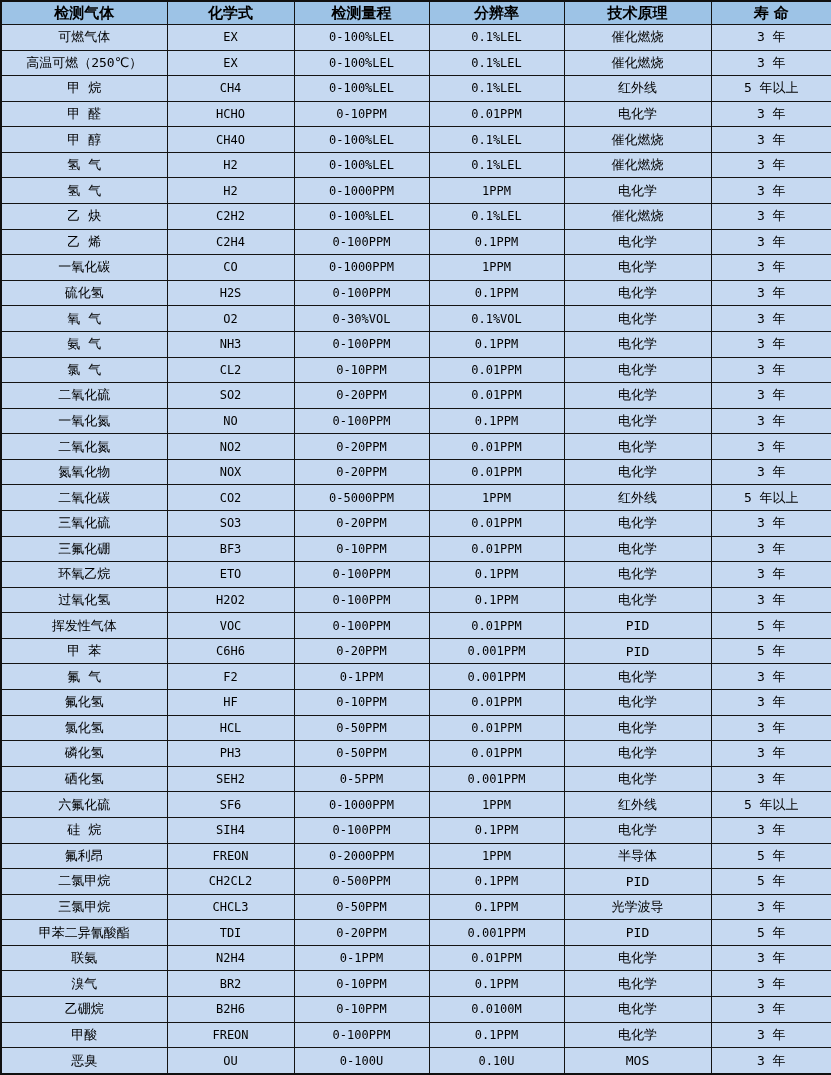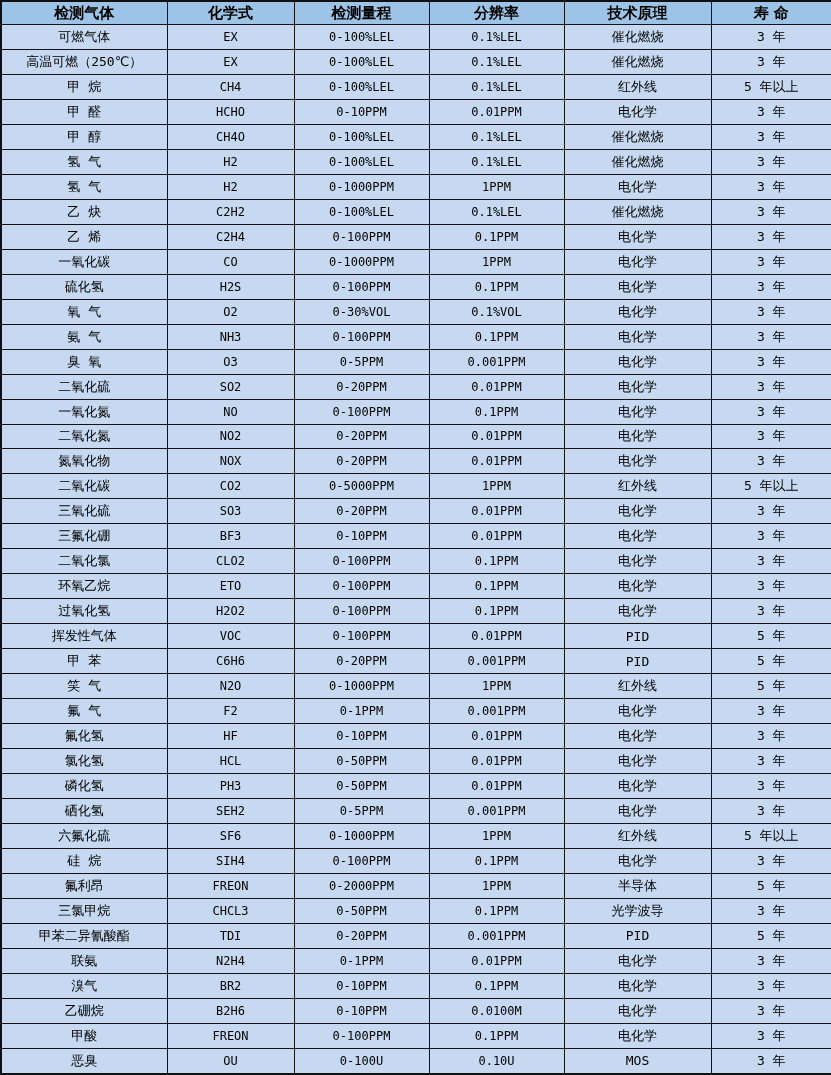--- a/index.html
+++ b/index.html
@@ -176,24 +176,24 @@
         </tr>
         <tr>
           <td>氨 气</td>
           <td class="lat">NH3</td>
           <td class="lat">0-100PPM</td>
           <td class="lat">0.1PPM</td>
           <td>电化学</td>
           <td>3 年</td>
         </tr>
         <tr>
-          <td>臭 氧</td>
-          <td class="lat">O3</td>
-          <td class="lat">0-5PPM</td>
-          <td class="lat">0.001PPM</td>
+          <td>氯 气</td>
+          <td class="lat">CL2</td>
+          <td class="lat">0-10PPM</td>
+          <td class="lat">0.01PPM</td>
           <td>电化学</td>
           <td>3 年</td>
         </tr>
         <tr>
           <td>二氧化硫</td>
           <td class="lat">SO2</td>
           <td class="lat">0-20PPM</td>
           <td class="lat">0.01PPM</td>
           <td>电化学</td>
           <td>3 年</td>
@@ -240,28 +240,20 @@
         </tr>
         <tr>
           <td>三氟化硼</td>
           <td class="lat">BF3</td>
           <td class="lat">0-10PPM</td>
           <td class="lat">0.01PPM</td>
           <td>电化学</td>
           <td>3 年</td>
         </tr>
         <tr>
-          <td>二氧化氯</td>
-          <td class="lat">CLO2</td>
-          <td class="lat">0-100PPM</td>
-          <td class="lat">0.1PPM</td>
-          <td>电化学</td>
-          <td>3 年</td>
-        </tr>
-        <tr>
           <td>环氧乙烷</td>
           <td class="lat">ETO</td>
           <td class="lat">0-100PPM</td>
           <td class="lat">0.1PPM</td>
           <td>电化学</td>
           <td>3 年</td>
         </tr>
         <tr>
           <td>过氧化氢</td>
           <td class="lat">H2O2</td>
@@ -277,28 +269,20 @@
           <td class="lat">0.01PPM</td>
           <td>PID</td>
           <td>5 年</td>
         </tr>
         <tr>
           <td>甲 苯</td>
           <td class="lat">C6H6</td>
           <td class="lat">0-20PPM</td>
           <td class="lat">0.001PPM</td>
           <td>PID</td>
-          <td>5 年</td>
-        </tr>
-        <tr>
-          <td>笑 气</td>
-          <td class="lat">N2O</td>
-          <td class="lat">0-1000PPM</td>
-          <td class="lat">1PPM</td>
-          <td>红外线</td>
           <td>5 年</td>
         </tr>
         <tr>
           <td>氟 气</td>
           <td class="lat">F2</td>
           <td class="lat">0-1PPM</td>
           <td class="lat">0.001PPM</td>
           <td>电化学</td>
           <td>3 年</td>
         </tr>
@@ -352,20 +336,28 @@
         </tr>
         <tr>
           <td>氟利昂</td>
           <td class="lat">FREON</td>
           <td class="lat">0-2000PPM</td>
           <td class="lat">1PPM</td>
           <td>半导体</td>
           <td>5 年</td>
         </tr>
         <tr>
+          <td>二氯甲烷</td>
+          <td class="lat">CH2CL2</td>
+          <td class="lat">0-500PPM</td>
+          <td class="lat">0.1PPM</td>
+          <td>PID</td>
+          <td>5 年</td>
+        </tr>
+        <tr>
           <td>三氯甲烷</td>
           <td class="lat">CHCL3</td>
           <td class="lat">0-50PPM</td>
           <td class="lat">0.1PPM</td>
           <td>光学波导</td>
           <td>3 年</td>
         </tr>
         <tr>
           <td>甲苯二异氰酸酯</td>
           <td class="lat">TDI</td>

